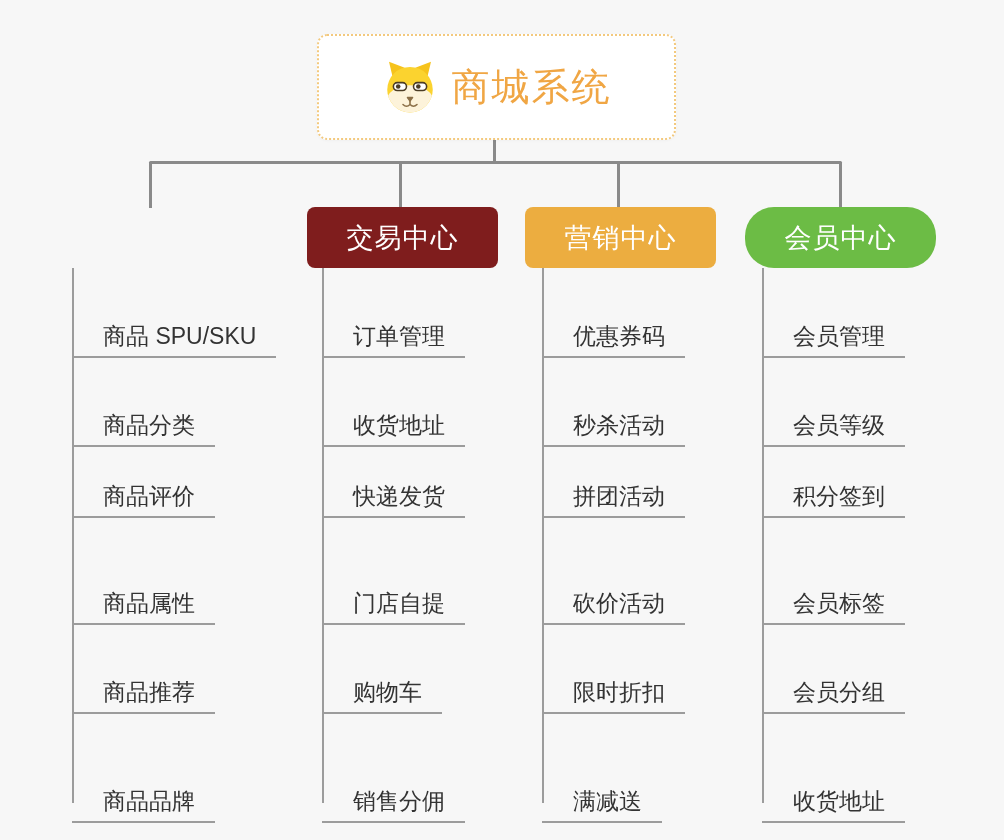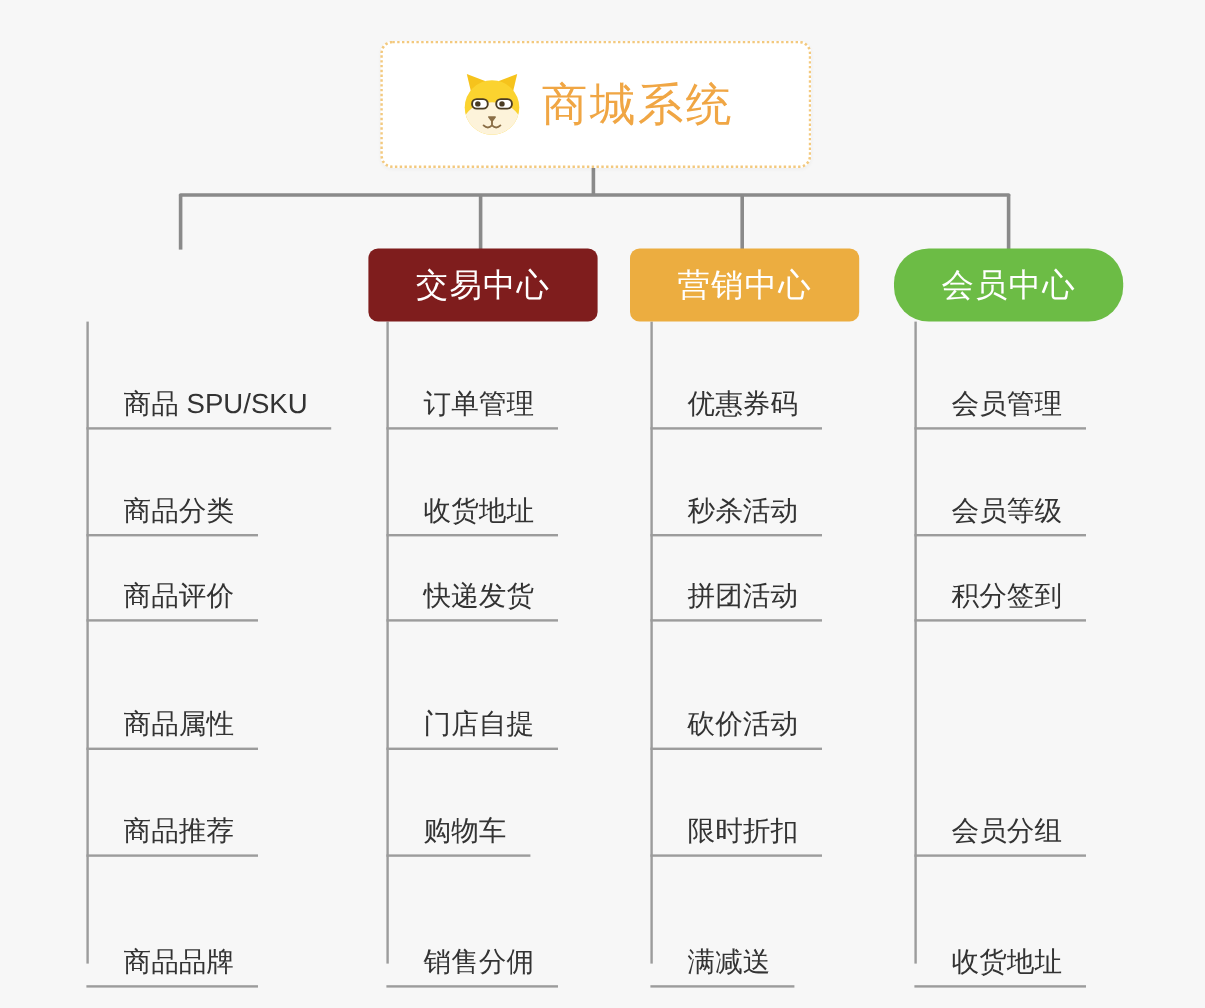--- a/index.html
+++ b/index.html
@@ -148,16 +148,17 @@
   <div class="subtopic sx-3 sy-1">优惠券码</div>
   <div class="subtopic sx-3 sy-2">秒杀活动</div>
   <div class="subtopic sx-3 sy-3">拼团活动</div>
   <div class="subtopic sx-3 sy-4">砍价活动</div>
   <div class="subtopic sx-3 sy-5">限时折扣</div>
   <div class="subtopic sx-3 sy-6">满减送</div>
 
   <div class="subtopic sx-4 sy-1">会员管理</div>
   <div class="subtopic sx-4 sy-2">会员等级</div>
   <div class="subtopic sx-4 sy-3">积分签到</div>
+  <div class="subtopic sx-4 sy-4">会员标签</div>
   <div class="subtopic sx-4 sy-5">会员分组</div>
   <div class="subtopic sx-4 sy-6">收货地址</div>
 
 </div>
 
 </body></html>

